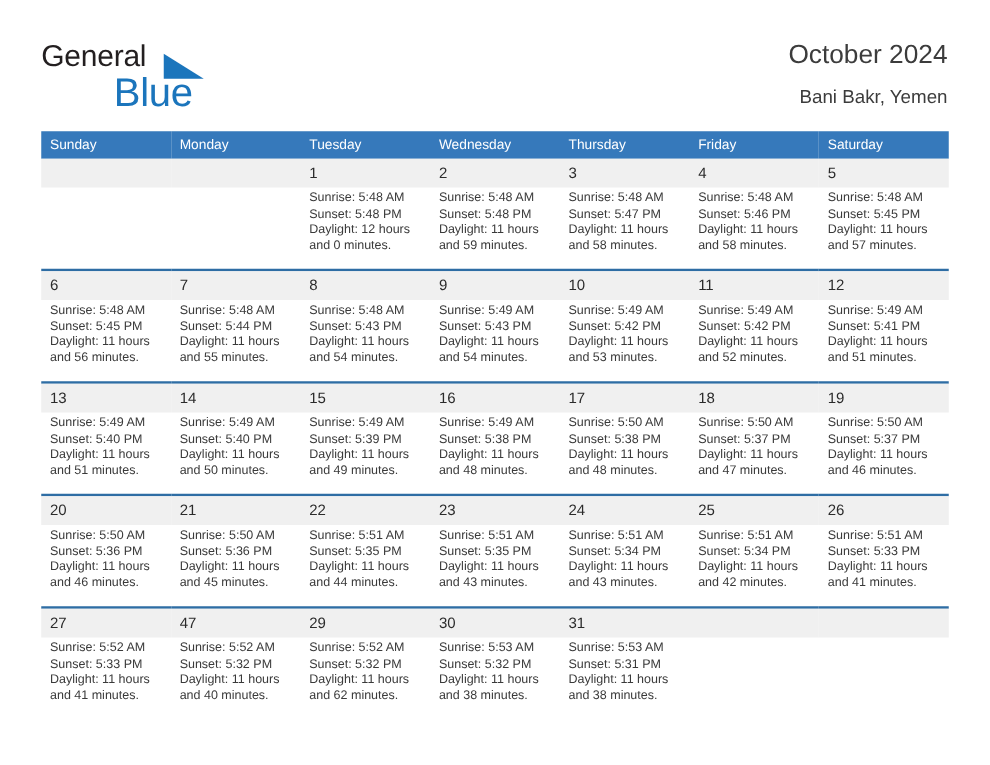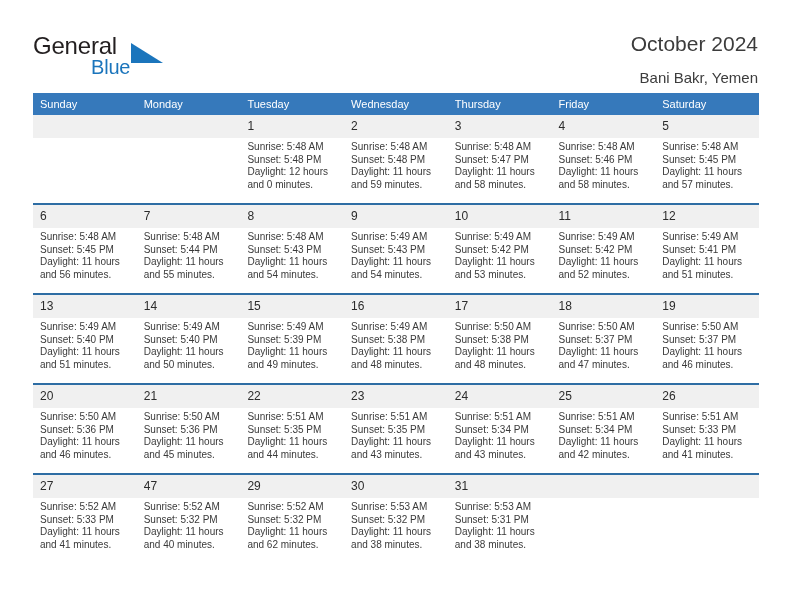--- a/index.html
+++ b/index.html
@@ -45,21 +45,21 @@
     top: 0;
     font-size: 24px;
     letter-spacing: -0.2px;
     color: #231f20;
     font-family: "Liberation Sans", sans-serif;
   }
   .brand-blue {
     position: absolute;
     left: 58px;
     top: 24px;
-    font-size: 20px;
+    font-size: 32px;
     letter-spacing: -0.2px;
     color: #1b75bc;
     font-family: "Liberation Sans", sans-serif;
   }
   .brand-triangle {
     position: absolute;
     left: 98px;
     top: 11px;
     width: 0;
     height: 0;
@@ -84,21 +84,21 @@
     color: #3c3c3c;
     line-height: 20px;
     margin-top: 8px;
     white-space: nowrap;
   }
 
   
   .calendar {
     position: absolute;
     left: 33px;
-    top: 93px;
+    top: 105px;
     width: 726px;
     border-collapse: collapse;
     table-layout: fixed;
   }
 
   .calendar th {
     background: #3679bb;
     color: #ffffff;
     font-weight: normal;
     font-size: 11px;

